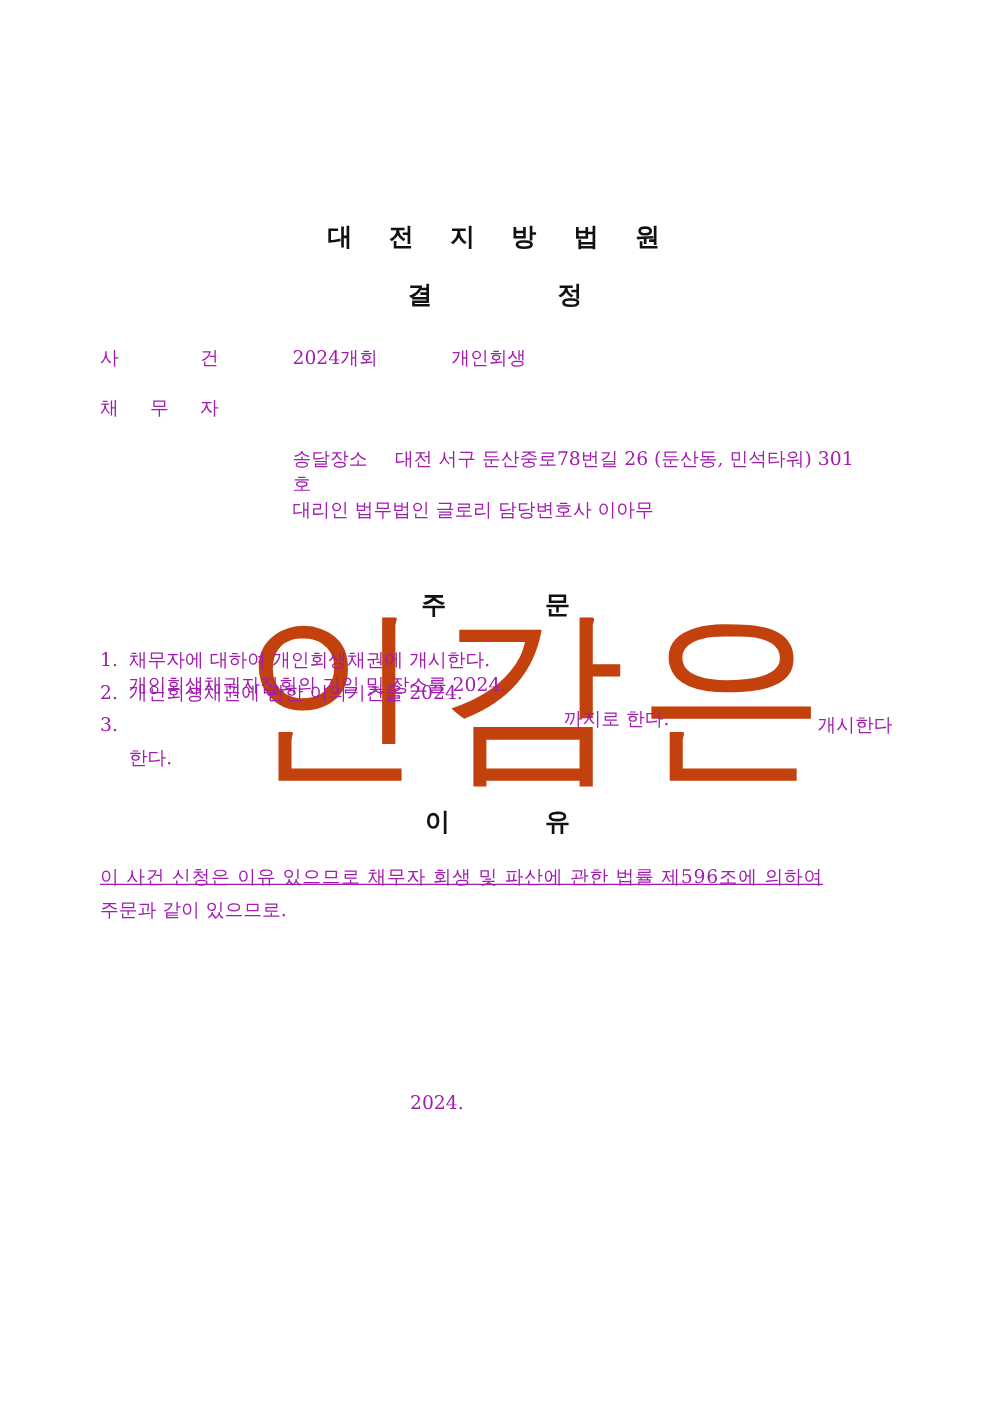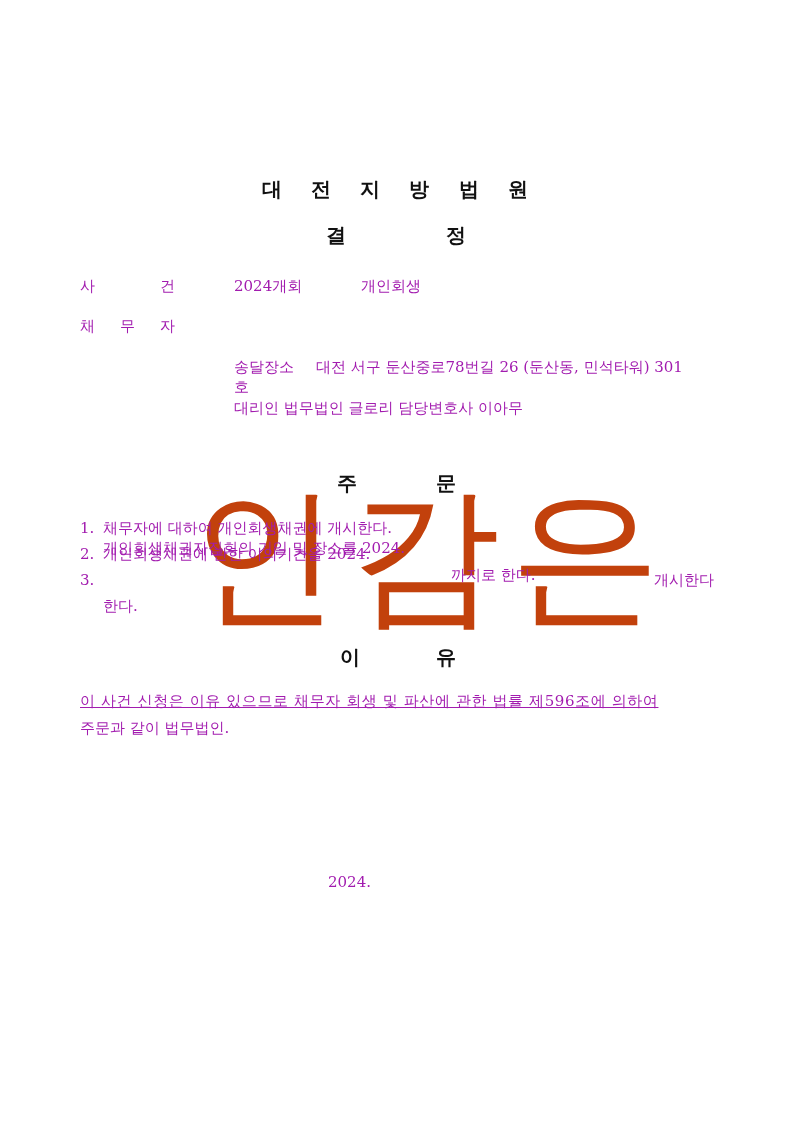--- a/index.html
+++ b/index.html
@@ -116,19 +116,19 @@
       </div>
     </div>
 
     <div class="heading spaced">
       <span class="abs" style="left:340px; top:644px;">이</span>
       <span class="abs" style="left:436px; top:644px;">유</span>
     </div>
 
     <div class="body-text">
       <span class="abs" style="left:80px; top:691px; letter-spacing:0.6px;text-decoration:underline;">이 사건 신청은 이유 있으므로 채무자 회생 및 파산에 관한 법률 제596조에 의하여</span>
-      <span class="abs" style="left:80px; top:718px;">주문과 같이 법무법인.</span>
+      <span class="abs" style="left:80px; top:718px;">주문과 같이 있으므로.</span>
     </div>
 
     <span class="abs body-text" style="left:328px; top:872px;">2024.</span>
 
   </div>
 </div>
 
 </body></html>

